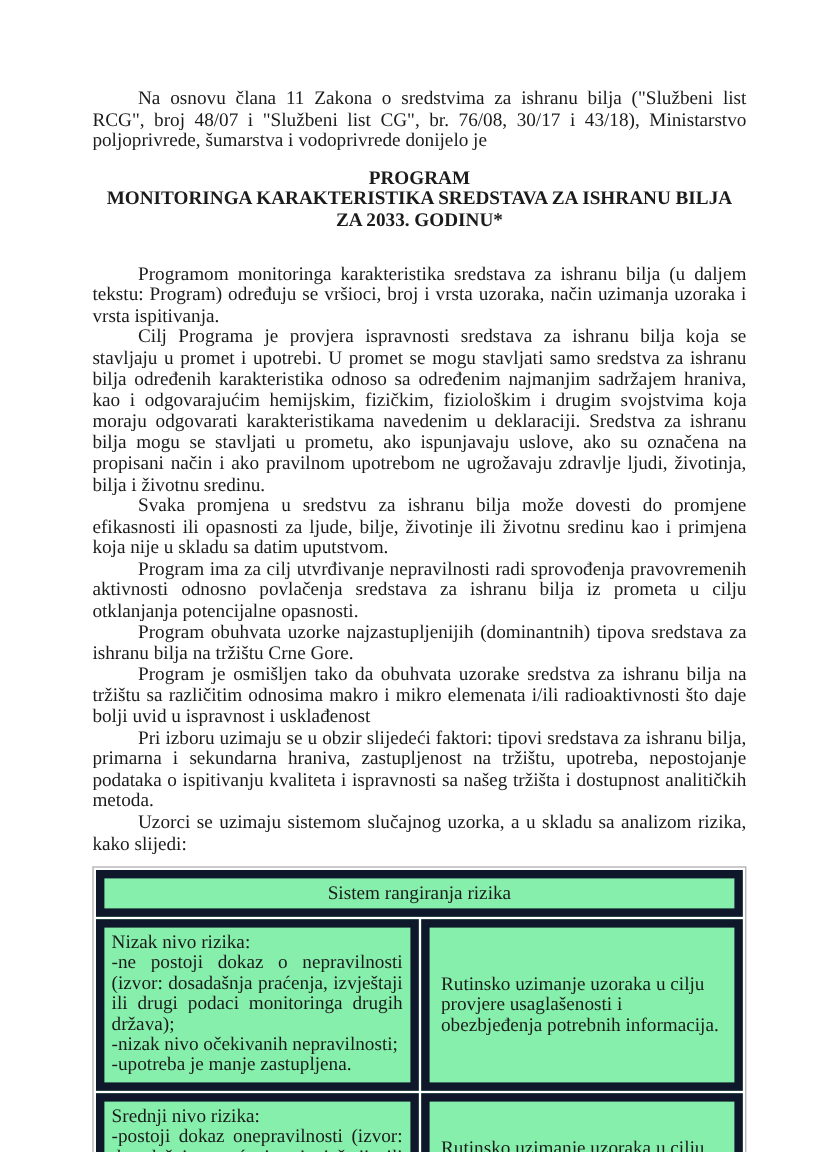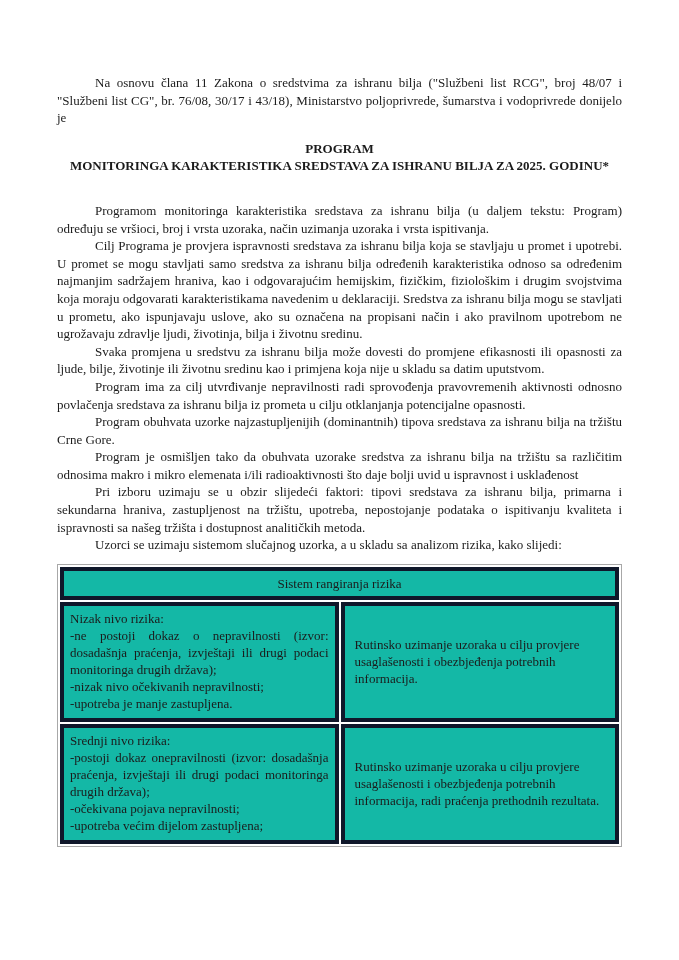--- a/index.html
+++ b/index.html
@@ -7,23 +7,23 @@
     padding: 0;
     background: #ffffff;
   }
   .page {
     position: relative;
     width: 679px;
     height: 960px;
     background: #ffffff;
     overflow: hidden;
     box-sizing: border-box;
-    padding: 74px 57px 0 57px;
+    padding: 74px 57px 0 77px;
     font-family: "Liberation Serif", "DejaVu Serif", serif;
-    font-size: 13px;
+    font-size: 16px;
     line-height: 17.6px;
     color: #1b1b1b;
   }
   .para {
     margin: 0;
     text-align: justify;
     text-indent: 38px;
   }
   .title-block {
     margin: 13px 0 27px 0;
@@ -36,22 +36,22 @@
   table.risk-table {
     margin-top: 10px;
     width: 100%;
     border-collapse: separate;
     border-spacing: 2px;
     border: 1px solid #a8a8a8;
     background: #ffffff;
     table-layout: fixed;
   }
   table.risk-table td {
-    border: 4px solid #0f172a;
-    background: #14b8a6;
+    border: 7px solid #0f172a;
+    background: #86efac;
     vertical-align: middle;
     line-height: 17px;
   }
   td.cap-cell {
     text-align: center;
     padding: 4px 4px;
   }
   td.head-cell {
     text-align: center;
     padding: 5px 4px;
@@ -70,21 +70,21 @@
 </style>
 </head>
 <body>
 
 <div class="page">
 
   <p class="para">Na osnovu člana 11 Zakona o sredstvima za ishranu bilja ("Službeni list RCG", broj 48/07 i "Službeni list CG", br. 76/08, 30/17 i 43/18), Ministarstvo poljoprivrede, šumarstva i vodoprivrede donijelo je</p>
 
   <div class="title-block">
     <div>PROGRAM</div>
-    <div>MONITORINGA KARAKTERISTIKA SREDSTAVA ZA ISHRANU BILJA ZA 2025. GODINU*</div>
+    <div>MONITORINGA KARAKTERISTIKA SREDSTAVA ZA ISHRANU BILJA ZA 2033. GODINU*</div>
   </div>
 
   <p class="para">Programom monitoringa karakteristika sredstava za ishranu bilja (u daljem tekstu: Program) određuju se vršioci, broj i vrsta uzoraka, način uzimanja uzoraka i vrsta ispitivanja.</p>
   <p class="para">Cilj Programa je provjera ispravnosti sredstava za ishranu bilja koja se stavljaju u promet i upotrebi. U promet se mogu stavljati samo sredstva za ishranu bilja određenih karakteristika odnoso sa određenim najmanjim sadržajem hraniva, kao i odgovarajućim hemijskim, fizičkim, fiziološkim i drugim svojstvima koja moraju odgovarati karakteristikama navedenim u deklaraciji. Sredstva za ishranu bilja mogu se stavljati u prometu, ako ispunjavaju uslove, ako su označena na propisani način i ako pravilnom upotrebom ne ugrožavaju zdravlje ljudi, životinja, bilja i životnu sredinu.</p>
   <p class="para">Svaka promjena u sredstvu za ishranu bilja može dovesti do promjene efikasnosti ili opasnosti za ljude, bilje, životinje ili životnu sredinu kao i primjena koja nije u skladu sa datim uputstvom.</p>
   <p class="para">Program ima za cilj utvrđivanje nepravilnosti radi sprovođenja pravovremenih aktivnosti odnosno povlačenja sredstava za ishranu bilja iz prometa u cilju otklanjanja potencijalne opasnosti.</p>
   <p class="para">Program obuhvata uzorke najzastupljenijih (dominantnih) tipova sredstava za ishranu bilja na tržištu Crne Gore.</p>
   <p class="para">Program je osmišljen tako da obuhvata uzorake sredstva za ishranu bilja na tržištu sa različitim odnosima makro i mikro elemenata i/ili radioaktivnosti što daje bolji uvid u ispravnost i usklađenost</p>
   <p class="para">Pri izboru uzimaju se u obzir slijedeći faktori: tipovi sredstava za ishranu bilja, primarna i sekundarna hraniva, zastupljenost na tržištu, upotreba, nepostojanje podataka o ispitivanju kvaliteta i ispravnosti sa našeg tržišta i dostupnost analitičkih metoda.</p>
   <p class="para">Uzorci se uzimaju sistemom slučajnog uzorka, a u skladu sa analizom rizika, kako slijedi:</p>

